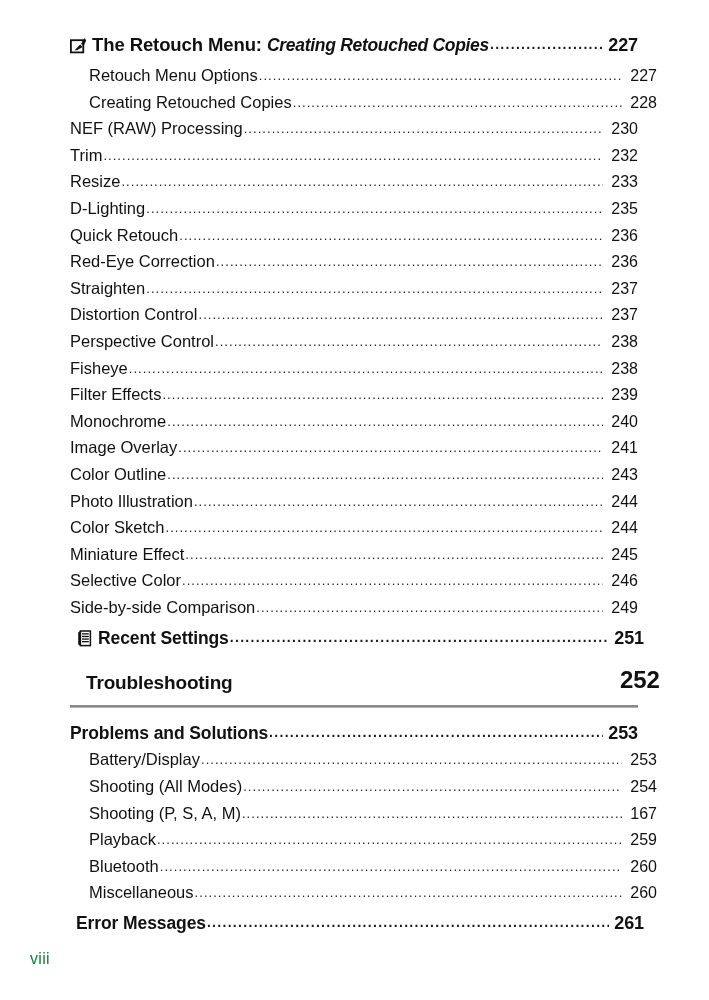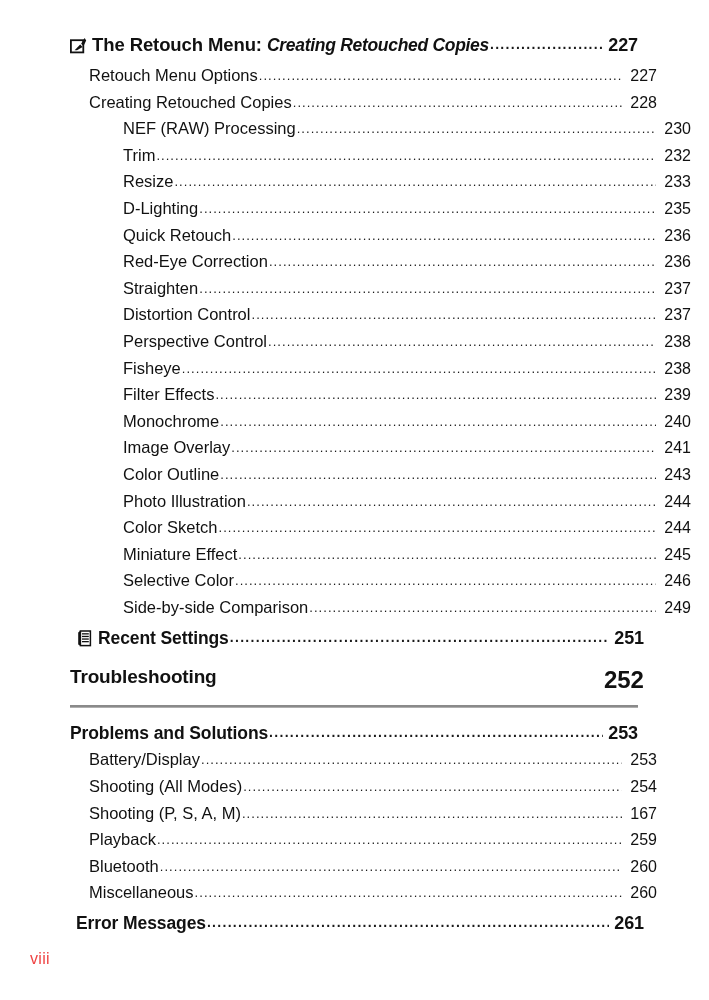--- a/index.html
+++ b/index.html
@@ -95,33 +95,32 @@
     font-size: 16.5px;
     line-height: 25.6px;
     margin-left: 19px;
   }
   .row.lvl1 .pagenum { font-size: 16px; }
 
   
   .row.lvl2 {
     font-size: 16.5px;
     line-height: 25.6px;
-    margin-left: 53px;
   }
   .row.lvl2 .pagenum { font-size: 16px; }
 
   
   .part {
     display: flex;
-    align-items: flex-start;
+    align-items: flex-end;
     width: 100%;
     font-size: 19px;
     font-weight: bold;
     letter-spacing: -0.15px;
-    margin-left: 0px;
+    margin-left: 16px;
   }
   .part .label { flex: 0 0 auto; }
   .part .spacer { flex: 1 1 auto; }
   .part .pagenum { flex: 0 0 auto; width: 34px; text-align: right; font-size: 24px; }
 
   .rule {
     width: 100%;
     height: 3px;
     background: linear-gradient(to bottom, #8a8a8a 0%, #8a8a8a 60%, #c9c9c9 100%);
     margin: 0;
@@ -143,21 +142,21 @@
   .gap-chapter { height: 4px; }
   .gap-part-top { height: 14px; }
   .gap-part-bottom { height: 11px; }
   .gap-after-rule { height: 9px; }
 
   .folio {
     position: absolute;
     left: 30px;
     top: 950px;
     font-size: 16px;
-    color: #ef4444;
+    color: #15803d;
     letter-spacing: 0.3px;
   }
 </style>
 </head>
 <body>
 
 <div class="page">
   <div class="toc">
 
     <div class="row chapter">

